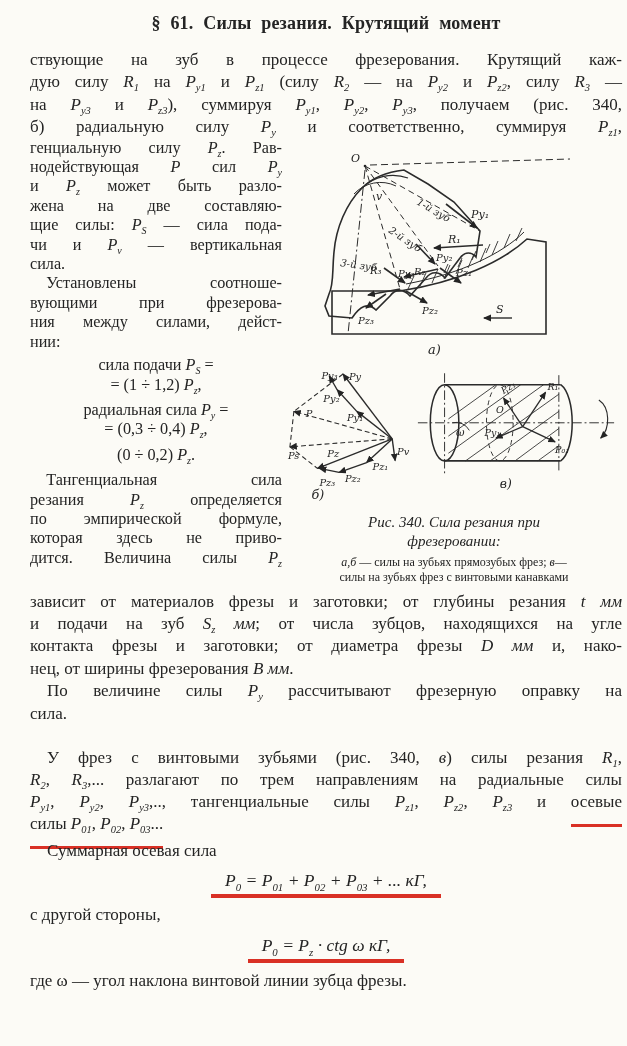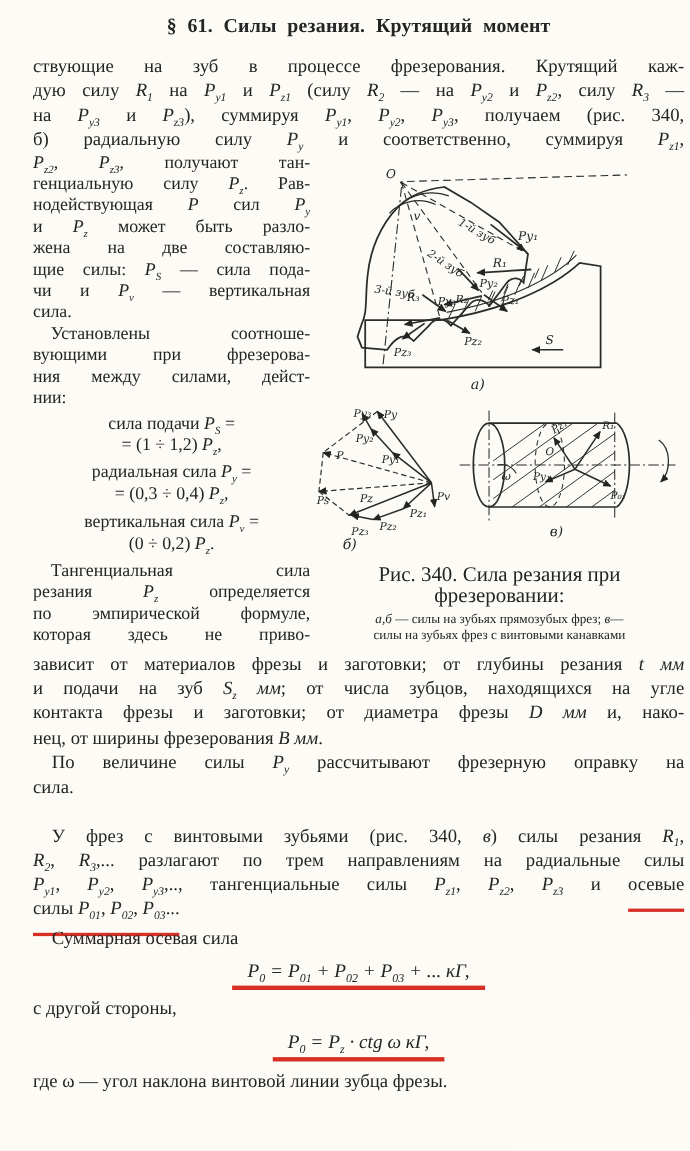--- a/index.html
+++ b/index.html
@@ -19,21 +19,21 @@
   i{ font-style:italic; }
 
   .p1{ margin-top:15px; }
   .cols{ display:flex; margin-top:0; }
   .colL{ flex:none; width:252px; font-size:16.2px; line-height:19.4px; }
   .rel{ margin:4px 0 6px 0; }
   .colR{ flex:1; padding-left:4px; }
 
   .figA{ display:block; margin:5px 0 0 2px; }
   .figrow{ display:flex; gap:12px; margin-top:6px; align-items:flex-start; }
-  .cap{ margin-top:8px; font-size:19px; line-height:19px; }
+  .cap{ margin-top:8px; font-size:15px; line-height:19px;font-style:italic; }
   .subcap{ margin-top:4px; font-size:12px; line-height:15.5px; }
 
   .p4{ margin-top:5px; }
   .p6{ margin-top:22px; line-height:22px; }
   .p7{ margin-top:5px; }
   .fwrap{ text-align:center; margin-top:8px; }
   .fred{ display:inline-block; font-style:italic; font-size:17.5px; border-bottom:4px solid var(--red); padding:0 14px 3px 14px; }
   .rl{ border-bottom:3.5px solid var(--red); padding-bottom:13px; }
   .pbtw{ margin-top:6px; }
   .p8{ margin-top:7px; }
@@ -55,21 +55,20 @@
     <div class="para p1">
         <div class="tl">ствующие на зуб в процессе фрезерования. Крутящий каж-</div>
         <div class="tl">дую силу <i>R</i><sub>1</sub> на <i>P</i><sub>у1</sub> и <i>P</i><sub>z1</sub> (силу <i>R</i><sub>2</sub> — на <i>P</i><sub>у2</sub> и <i>P</i><sub>z2</sub>, силу <i>R</i><sub>3</sub> —</div>
         <div class="tl">на <i>P</i><sub>у3</sub> и <i>P</i><sub>z3</sub>), суммируя <i>P</i><sub>у1</sub>, <i>P</i><sub>у2</sub>, <i>P</i><sub>у3</sub>, получаем (рис. 340,</div>
         <div class="tl">б) радиальную силу <i>P</i><sub>у</sub> и соответственно, суммируя <i>P</i><sub>z1</sub>,</div>
       </div>
 
     <div class="cols">
       <div class="colL">
         <div>
-            <div class="tl"><i>P</i><sub>z2</sub>, <i>P</i><sub>z3</sub>, получают тан-</div>
             <div class="tl">генциальную силу <i>P</i><sub>z</sub>. Рав-</div>
             <div class="tl">нодействующая <i>P</i> сил <i>P</i><sub>у</sub></div>
             <div class="tl">и <i>P</i><sub>z</sub> может быть разло-</div>
             <div class="tl">жена на две составляю-</div>
             <div class="tl">щие силы: <i>P</i><sub>S</sub> — сила пода-</div>
             <div class="tl">чи и <i>P</i><sub>v</sub> — вертикальная</div>
             <div class="tl left">сила.</div>
             <div class="tl"> Установлены соотноше-</div>
             <div class="tl">вующими при фрезерова-</div>
             <div class="tl">ния между силами, дейст-</div>
@@ -77,28 +76,28 @@
           </div>
         <div class="rel">
             <div class="tl center">сила подачи <i>P</i><sub>S</sub> =</div>
             <div class="tl center">= (1 ÷ 1,2) <i>P</i><sub>z</sub>,</div>
           </div>
         <div class="rel">
             <div class="tl center">радиальная сила <i>P</i><sub>у</sub> =</div>
             <div class="tl center">= (0,3 ÷ 0,4) <i>P</i><sub>z</sub>,</div>
           </div>
         <div class="rel">
-            <div class="tl center">вертикальная сила <i>P</i><sub>v</sub> =</div>
             <div class="tl center">(0 ÷ 0,2) <i>P</i><sub>z</sub>.</div>
           </div>
         <div>
             <div class="tl"> Тангенциальная сила</div>
             <div class="tl">резания <i>P</i><sub>z</sub> определяется</div>
             <div class="tl">по эмпирической формуле,</div>
             <div class="tl">которая здесь не приво-</div>
+            <div class="tl">дится. Величина силы <i>P</i><sub>z</sub></div>
           </div>
       </div>
 
       <div class="colR">
 
         <svg class="figA" width="300" height="215" viewBox="0 0 300 215">
           <defs>
             <marker id="ahA" markerWidth="10" markerHeight="9" refX="7" refY="3.5" orient="auto" markerUnits="userSpaceOnUse">
               <path d="M0,0 L8,3.5 L0,7 Z" fill="#242424"></path>
             </marker>

